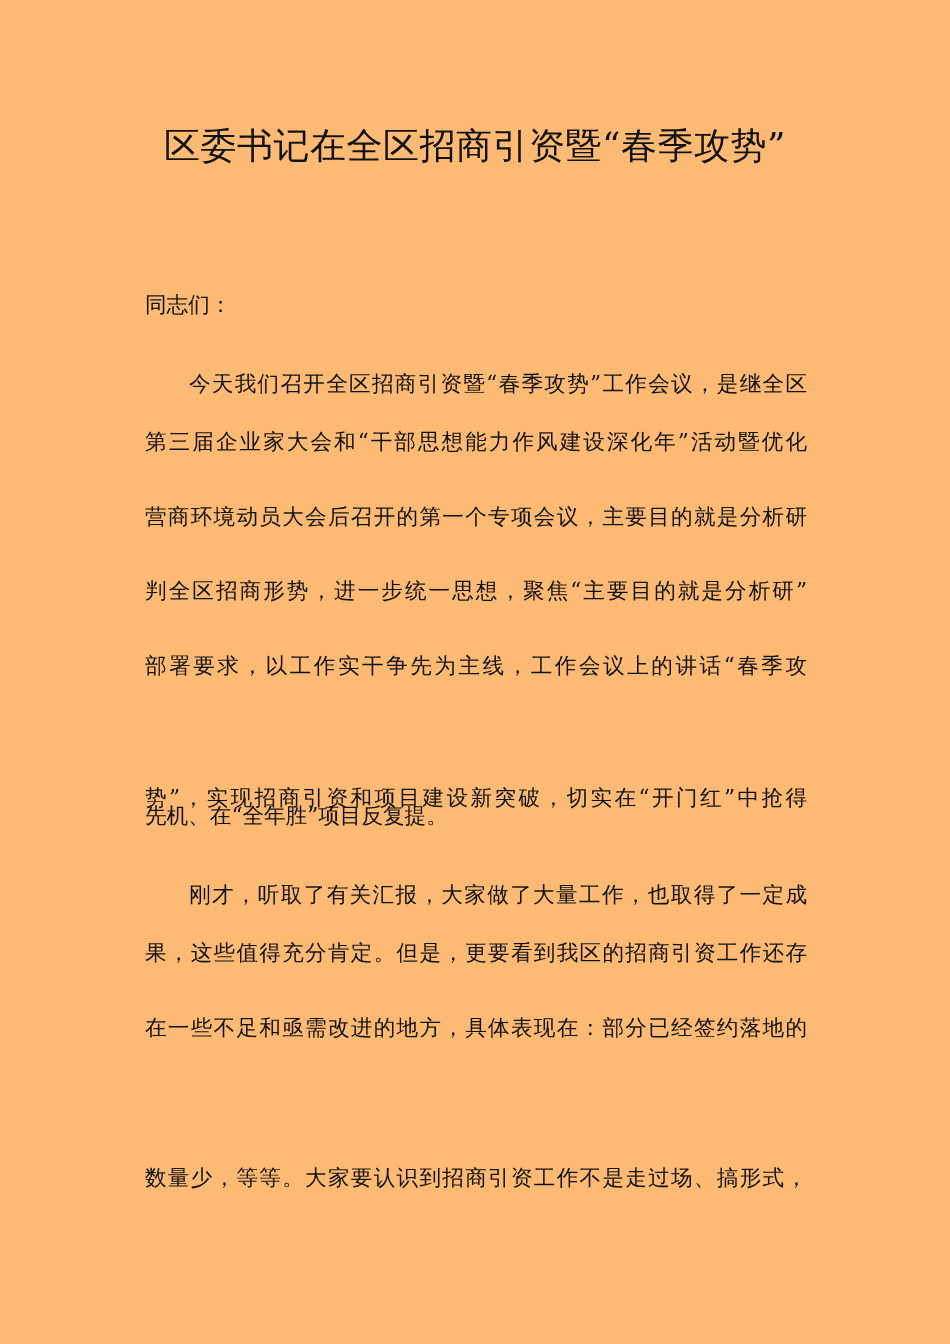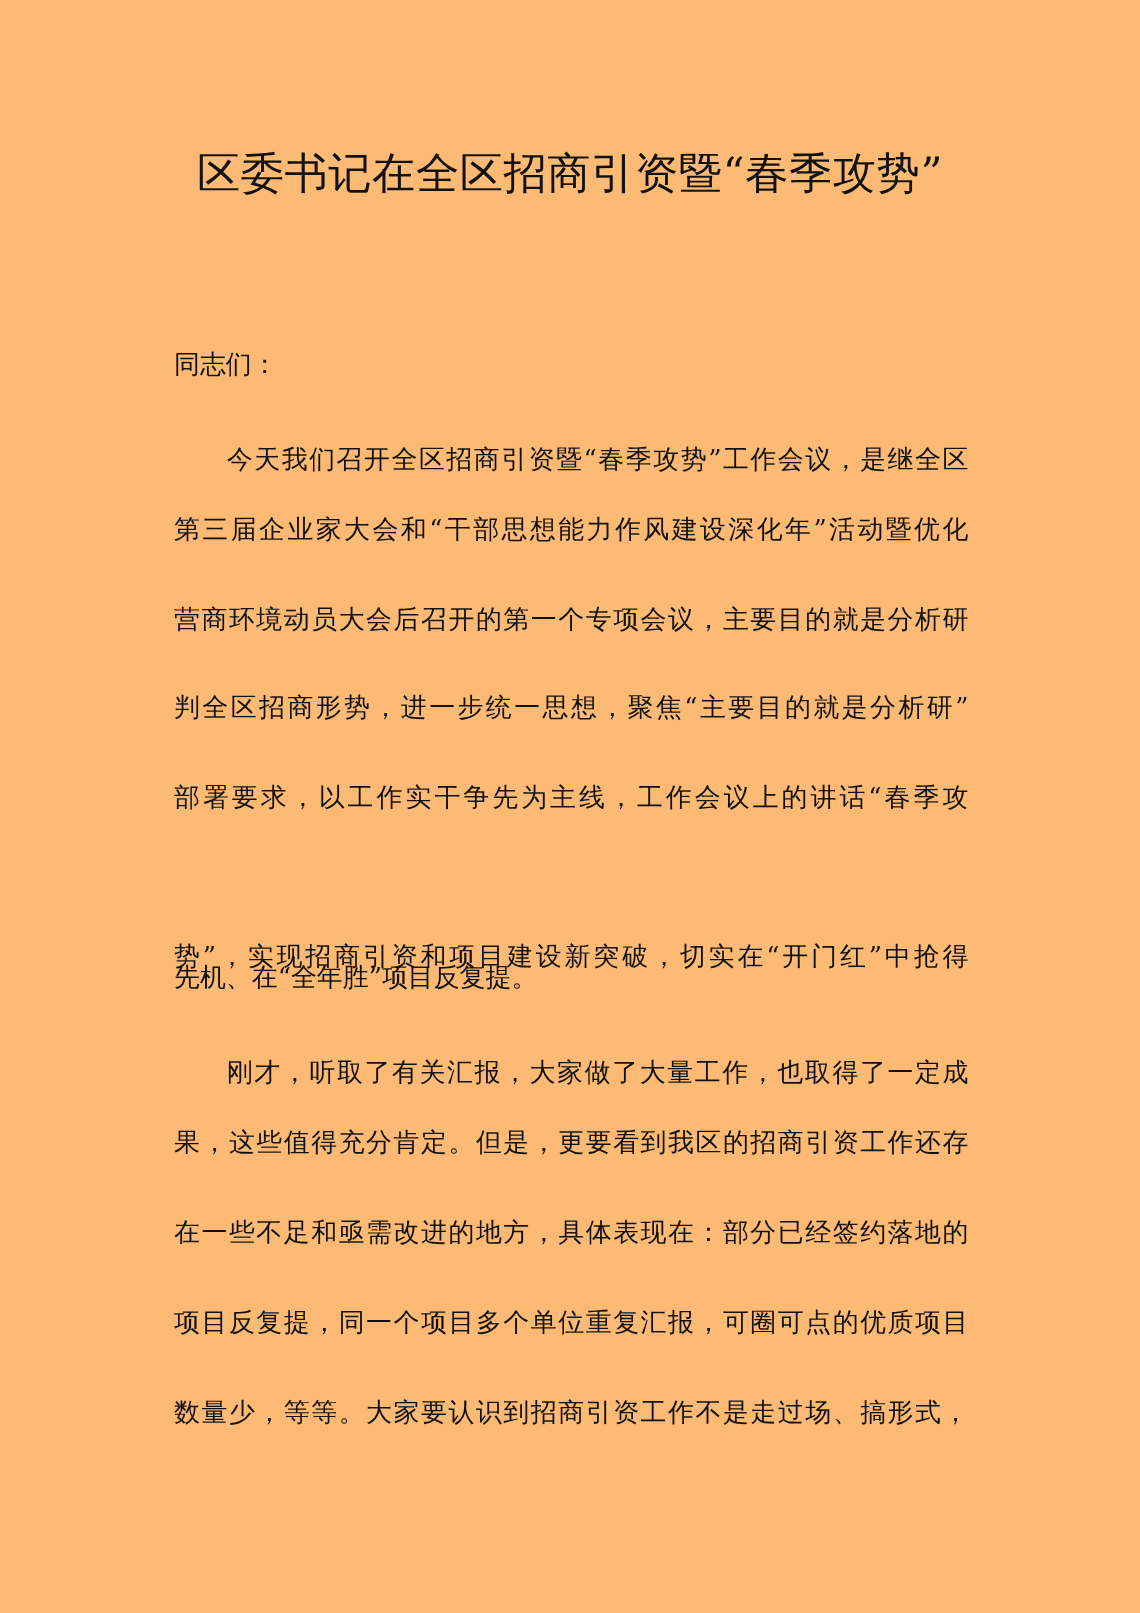--- a/index.html
+++ b/index.html
@@ -25,15 +25,14 @@
   <div class="line" style="top:430px;">第三届企业家大会和“干部思想能力作风建设深化年”活动暨优化</div>
   <div class="line" style="top:505px;">营商环境动员大会后召开的第一个专项会议，主要目的就是分析研</div>
   <div class="line" style="top:579px;">判全区招商形势，进一步统一思想，聚焦“主要目的就是分析研”</div>
   <div class="line" style="top:654px;">部署要求，以工作实干争先为主线，工作会议上的讲话“春季攻</div>
   <div class="line" style="top:742px;margin-top:44px;">势”，实现招商引资和项目建设新突破，切实在“开门红”中抢得</div>
   <div class="line last" style="top:804px;">先机、在“全年胜”项目反复提。</div>
 
   <div class="line indent" style="top:866px;">刚才，听取了有关汇报，大家做了大量工作，也取得了一定成</div>
   <div class="line" style="top:941px;">果，这些值得充分肯定。但是，更要看到我区的招商引资工作还存</div>
   <div class="line" style="top:1016px;">在一些不足和亟需改进的地方，具体表现在：部分已经签约落地的</div>
-  <div class="line" style="top:1091px;">项目反复提，同一个项目多个单位重复汇报，可圈可点的优质项目</div>
   <div class="line" style="top:1166px;">数量少，等等。大家要认识到招商引资工作不是走过场、搞形式，</div>
 </div>
 
 </body></html>

